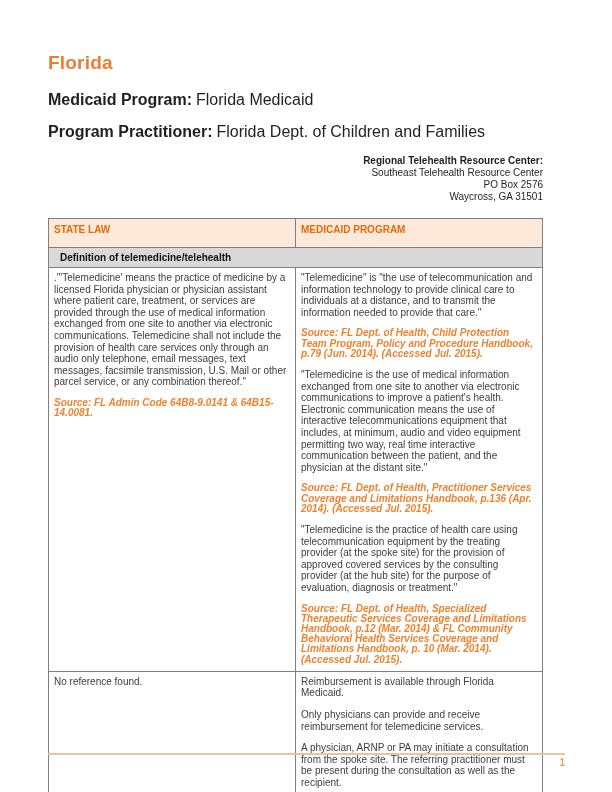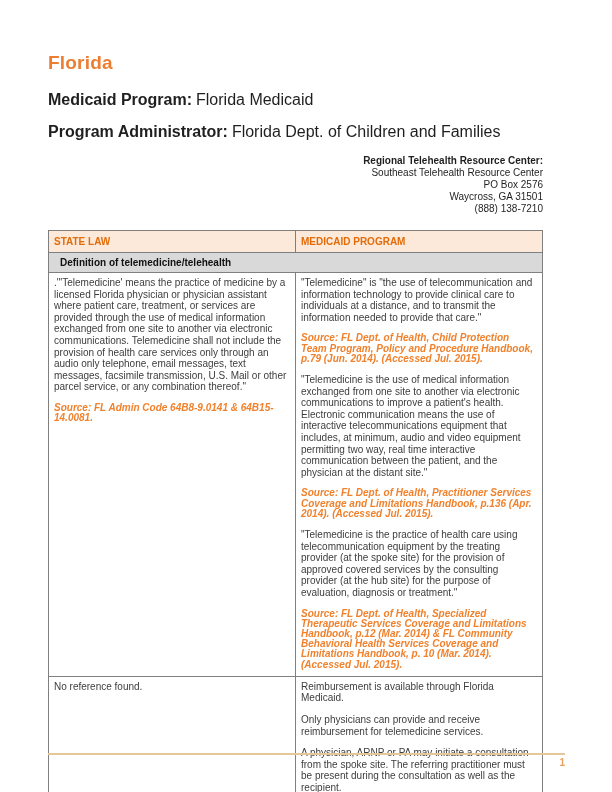--- a/index.html
+++ b/index.html
@@ -37,21 +37,21 @@
   }
   table.law-table th, table.law-table td {
     border: 1px solid #7f7f7f;
   }
   table.law-table th {
     background: #FDE9D9;
     color: #E36C0A;
     font-size: 10px;
     font-weight: bold;
     text-align: left;
-    padding: 5px 4px 5px 5px;
+    padding: 5px 4px 12px 5px;
     width: 50%;
   }
   td.section-cell {
     background: #D9D9D9;
     font-size: 10px;
     font-weight: bold;
     color: #111111;
     padding: 4px 4px 4px 11px;
   }
   td.content-cell {
@@ -89,29 +89,28 @@
 </head>
 <body>
 
 <div class="page">
   <div class="content">
 
     <h1 class="title">Florida</h1>
 
     <p class="hline"><b>Medicaid Program:</b><span class="val">Florida Medicaid</span></p>
 
-    <p class="hline"><b>Program Administrator:</b><span class="val">Florida Dept. of Children and Families</span></p>
+    <p class="hline"><b>Program Practitioner:</b><span class="val">Florida Dept. of Children and Families</span></p>
 
     <div class="rtrc">
       <div class="label">Regional Telehealth Resource Center:</div>
       <div>
           <div class="line">Southeast Telehealth Resource Center</div>
           <div class="line">PO Box 2576</div>
           <div class="line">Waycross, GA 31501</div>
-          <div class="line">(888) 138-7210</div>
         </div>
     </div>
 
     <table class="law-table">
       <thead>
         <tr>
           <th>STATE LAW</th>
           <th>MEDICAID PROGRAM</th>
         </tr>
       </thead>

